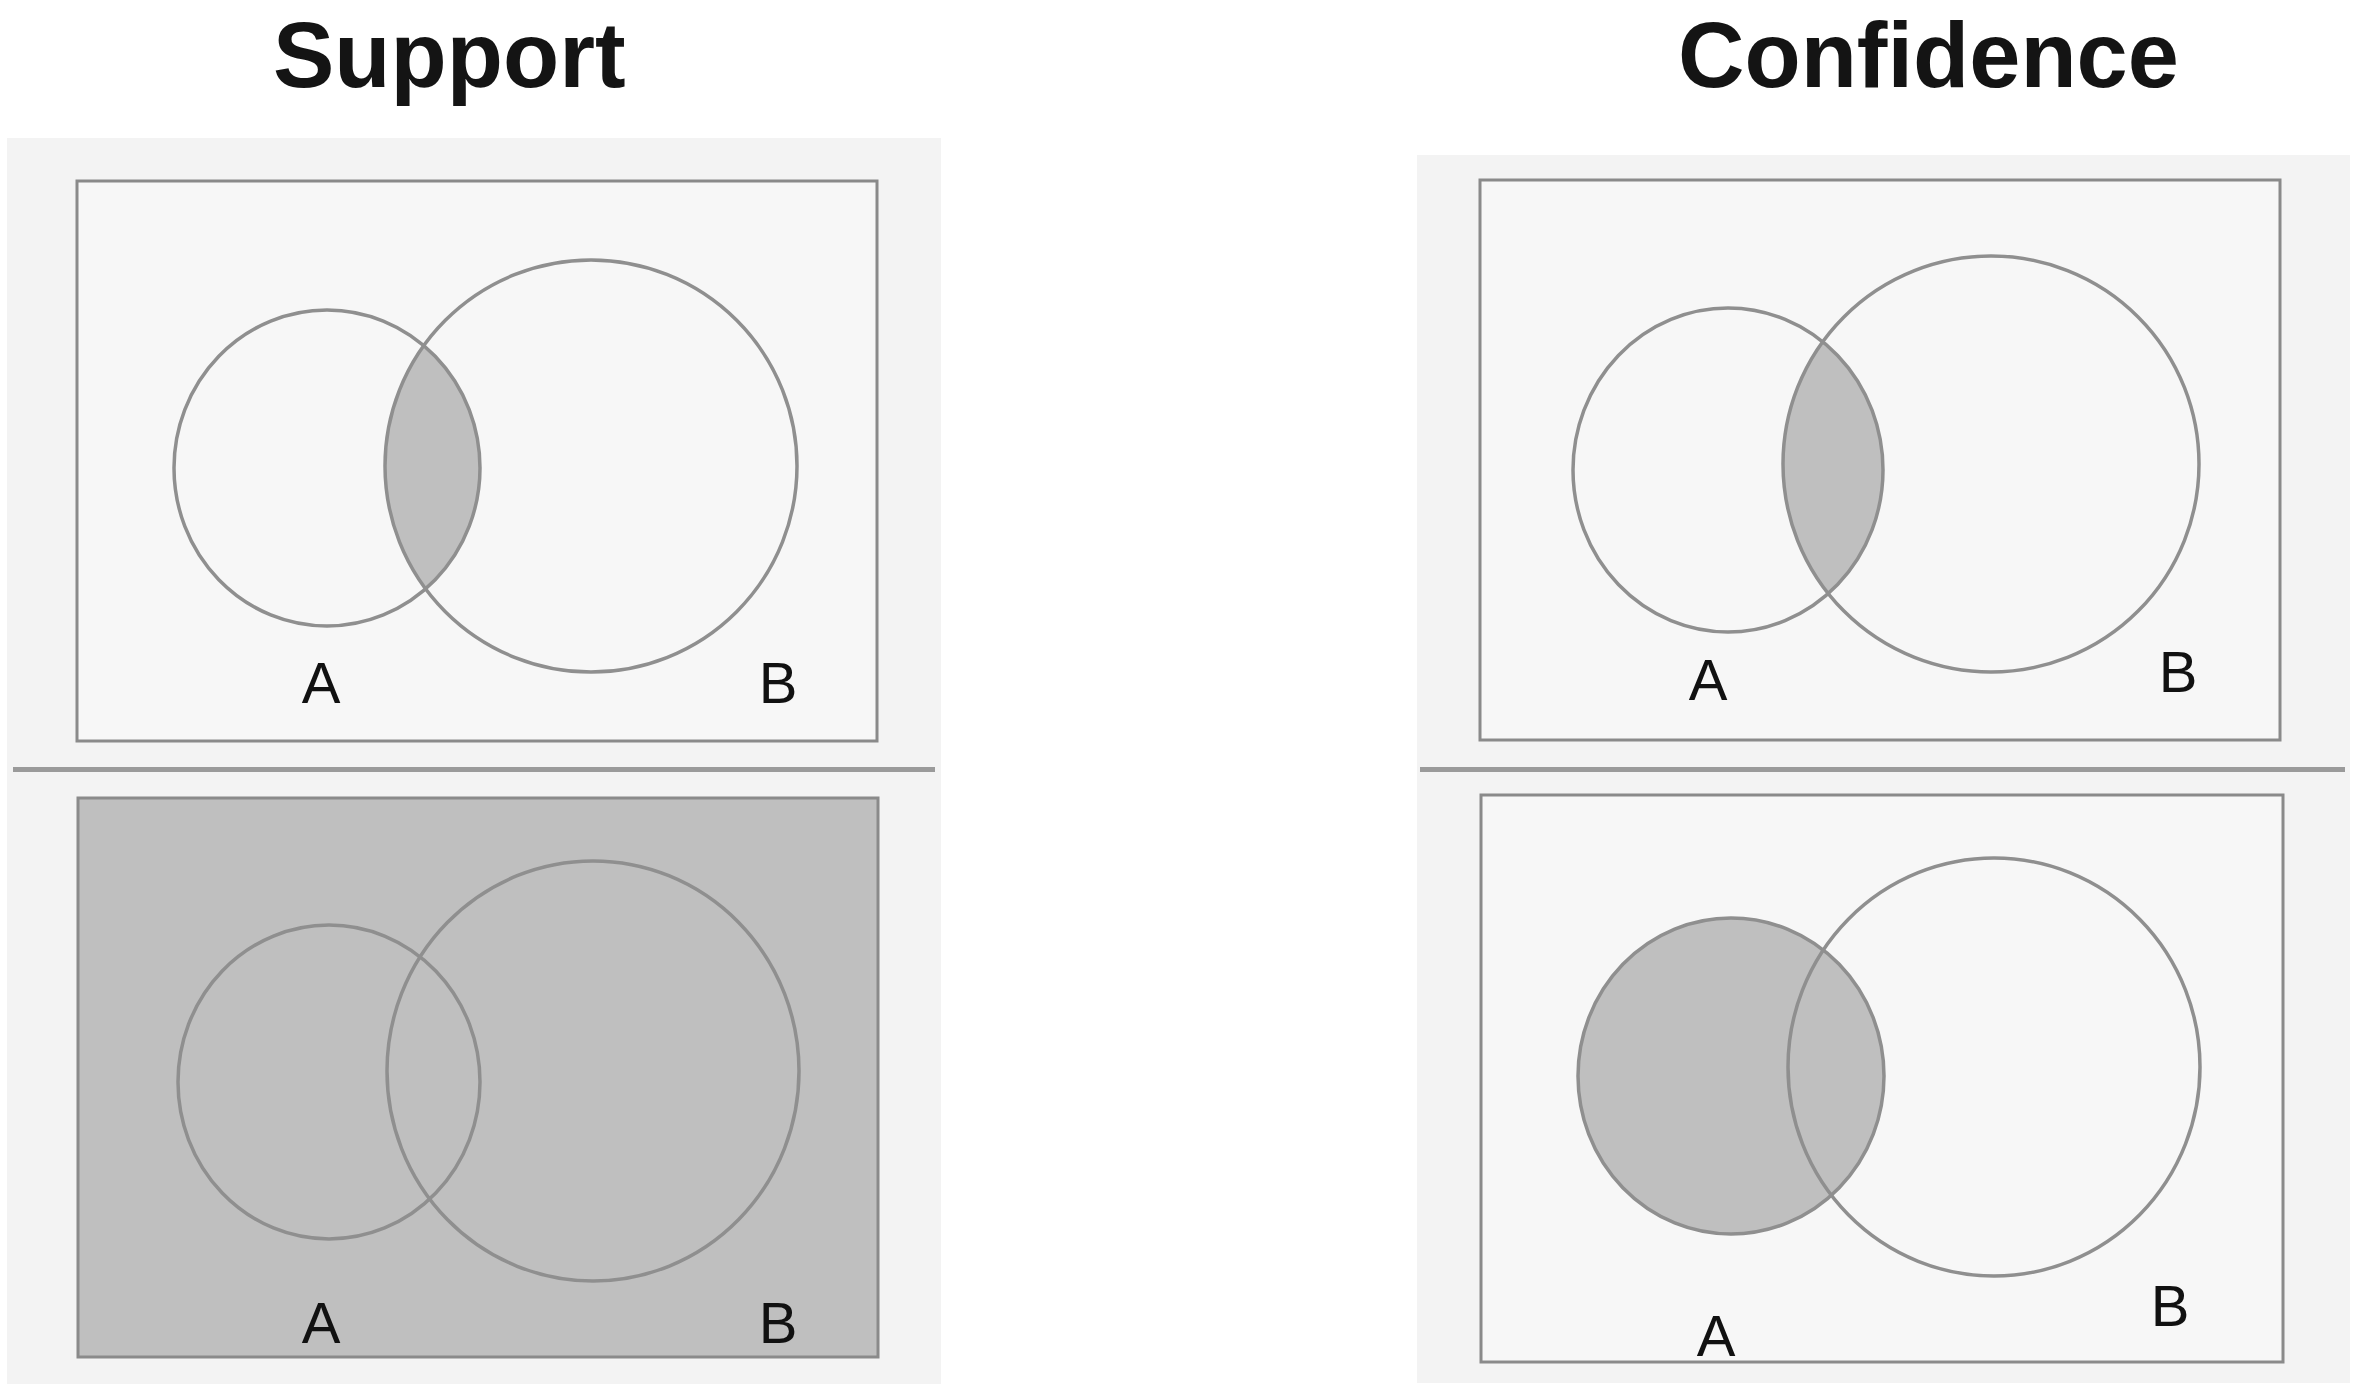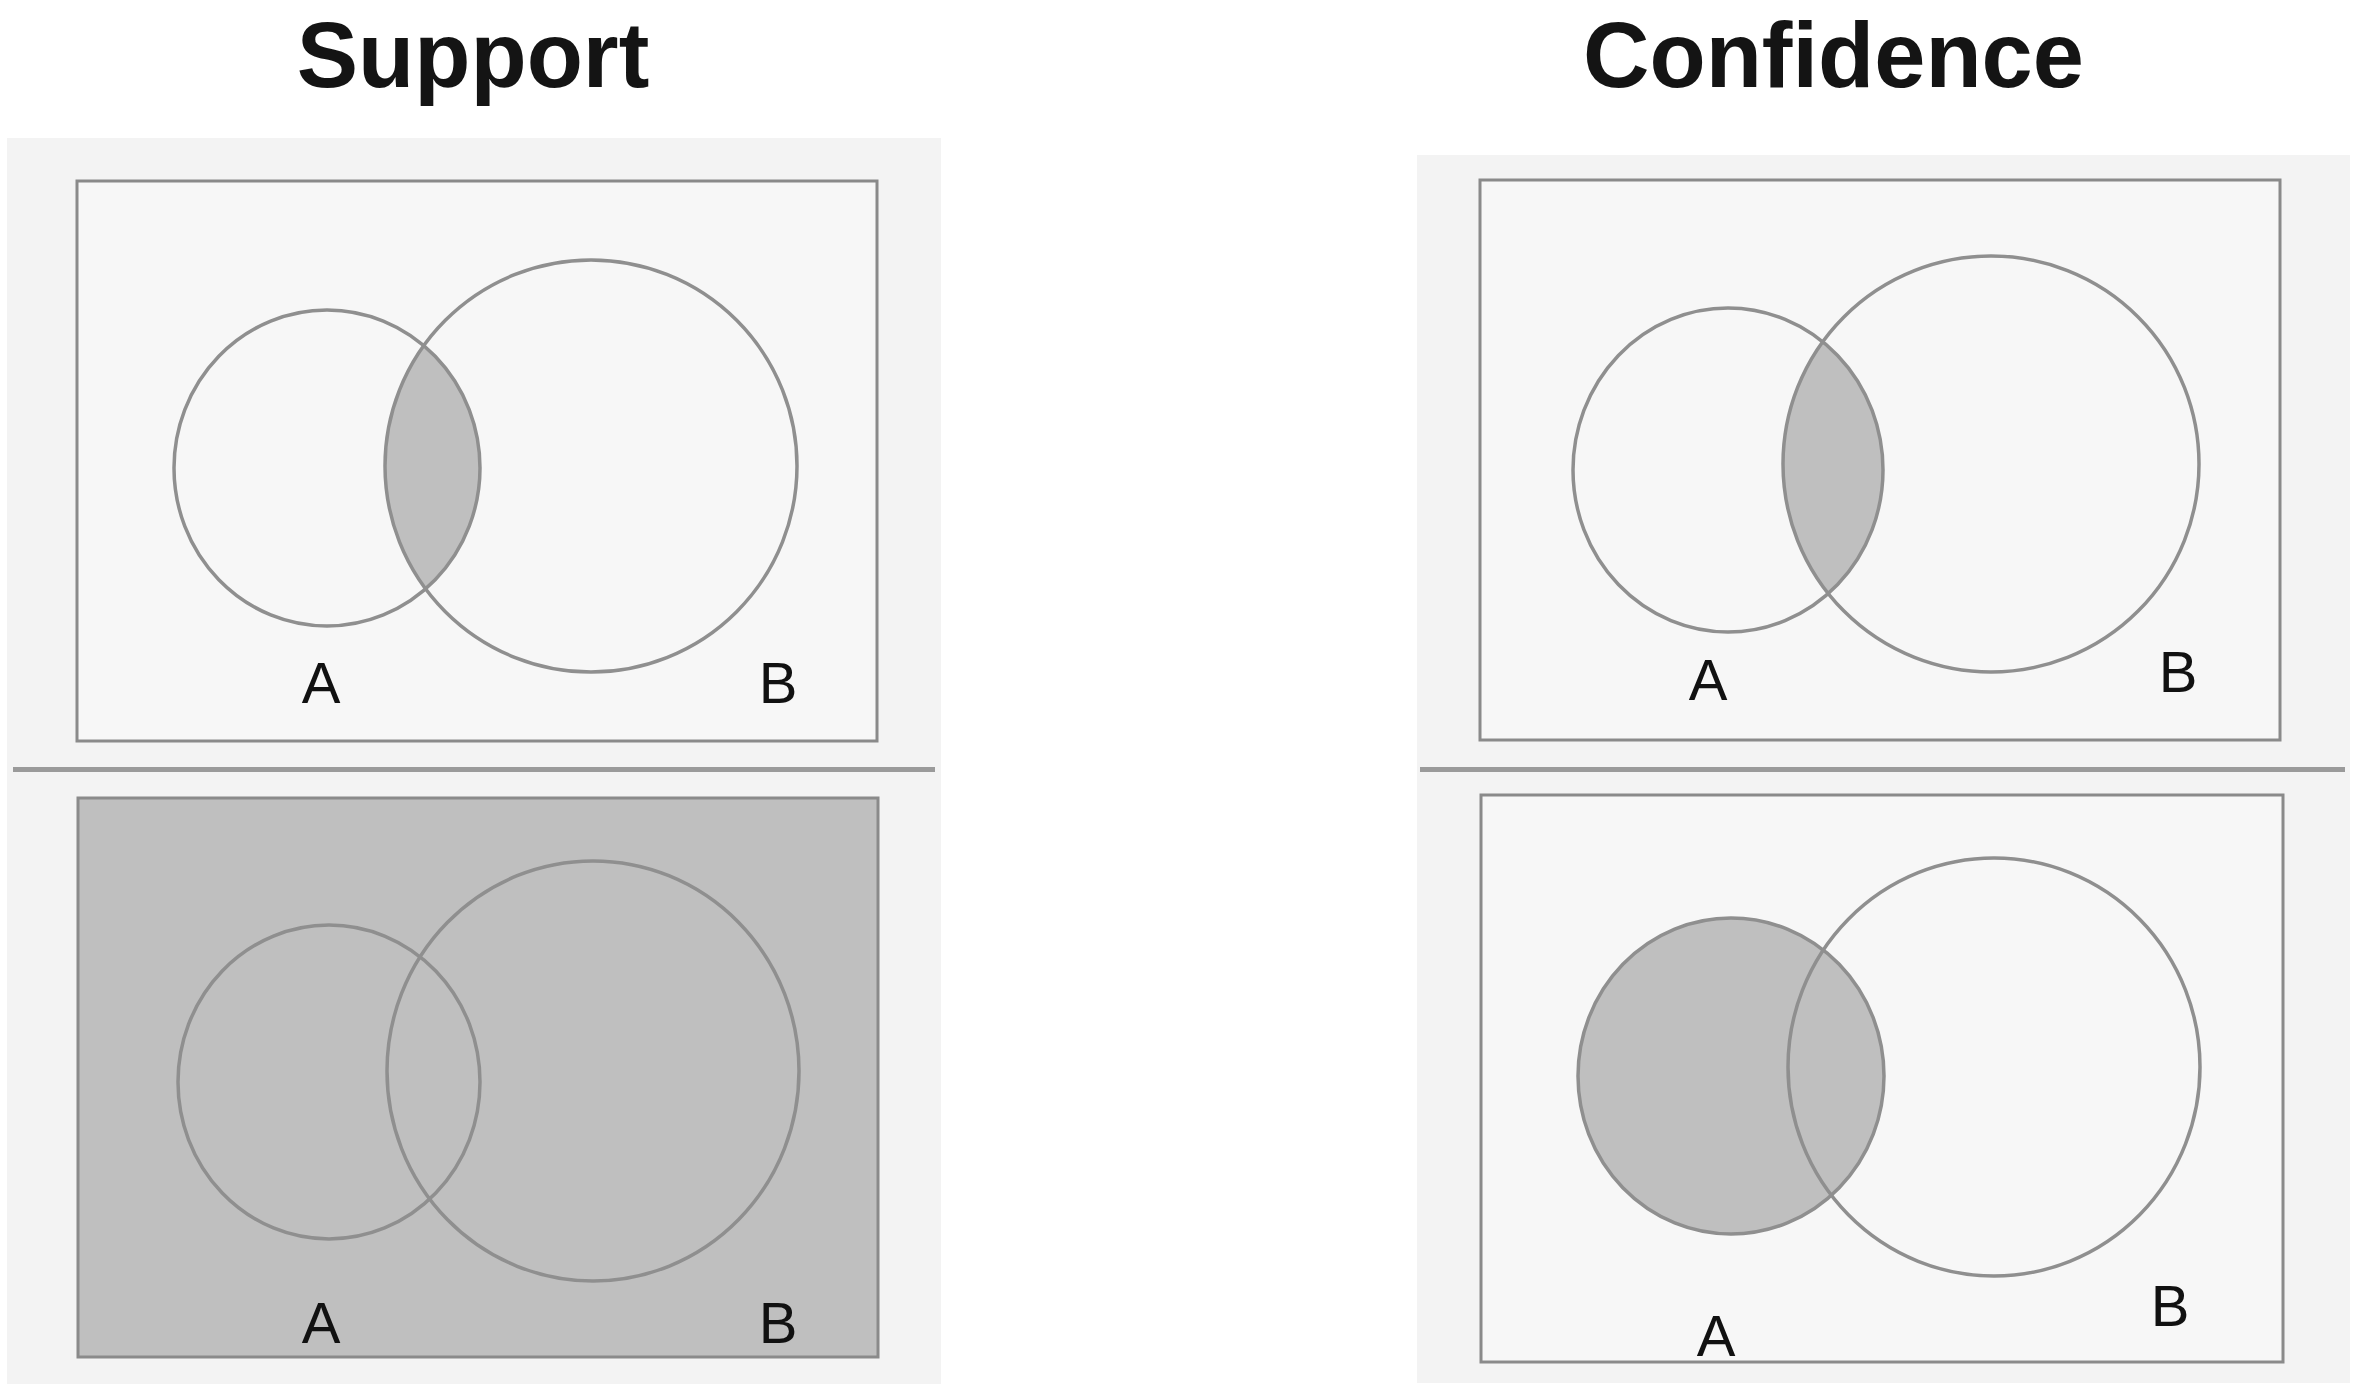--- a/index.html
+++ b/index.html
@@ -13,25 +13,25 @@
     --label-color:#111111;
   }
   html,body{margin:0;padding:0;background:#ffffff;}
   body{
     width:2357px;height:1389px;overflow:hidden;position:relative;
     font-family:"Liberation Sans", sans-serif;
   }
   .title{
     position:absolute;top:0;height:120px;
     font-size:92px;font-weight:bold;line-height:1.2;
-    color:var(--title-color);text-align:center;
+    color:var(--title-color);text-align:left;
     letter-spacing:0px;white-space:nowrap;
   }
   #support-title{left:273px;width:400px;}
-  #confidence-title{left:1583px;width:500px;}
+  #confidence-title{left:1678px;width:500px;}
   .panel{
     position:absolute;background:var(--panel-bg);
   }
   #support-panel{left:7px;top:138px;width:934px;height:1246px;}
   #confidence-panel{left:1417px;top:155px;width:933px;height:1228px;}
   .panel svg{position:absolute;left:0;top:0;display:block;}
   .universe-box{
     fill:var(--box-bg);stroke:var(--box-border);stroke-width:3;
   }
   .universe-box.gray{fill:var(--shaded);}

